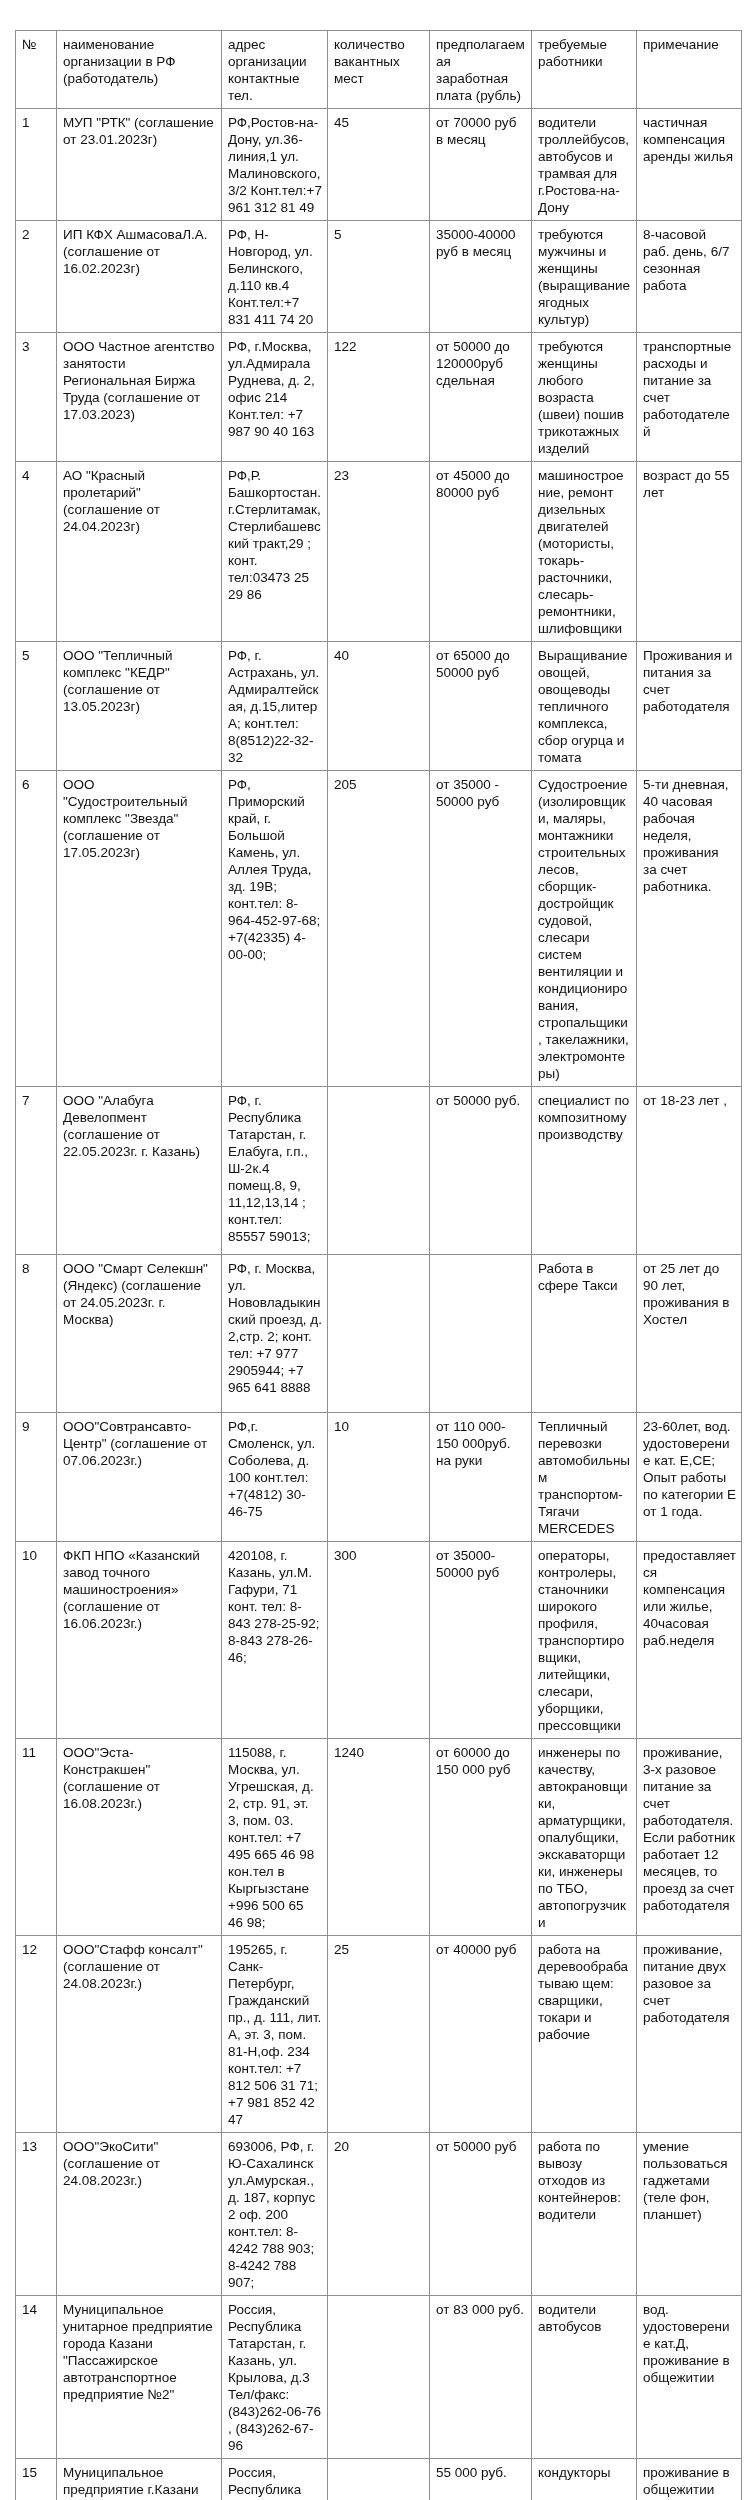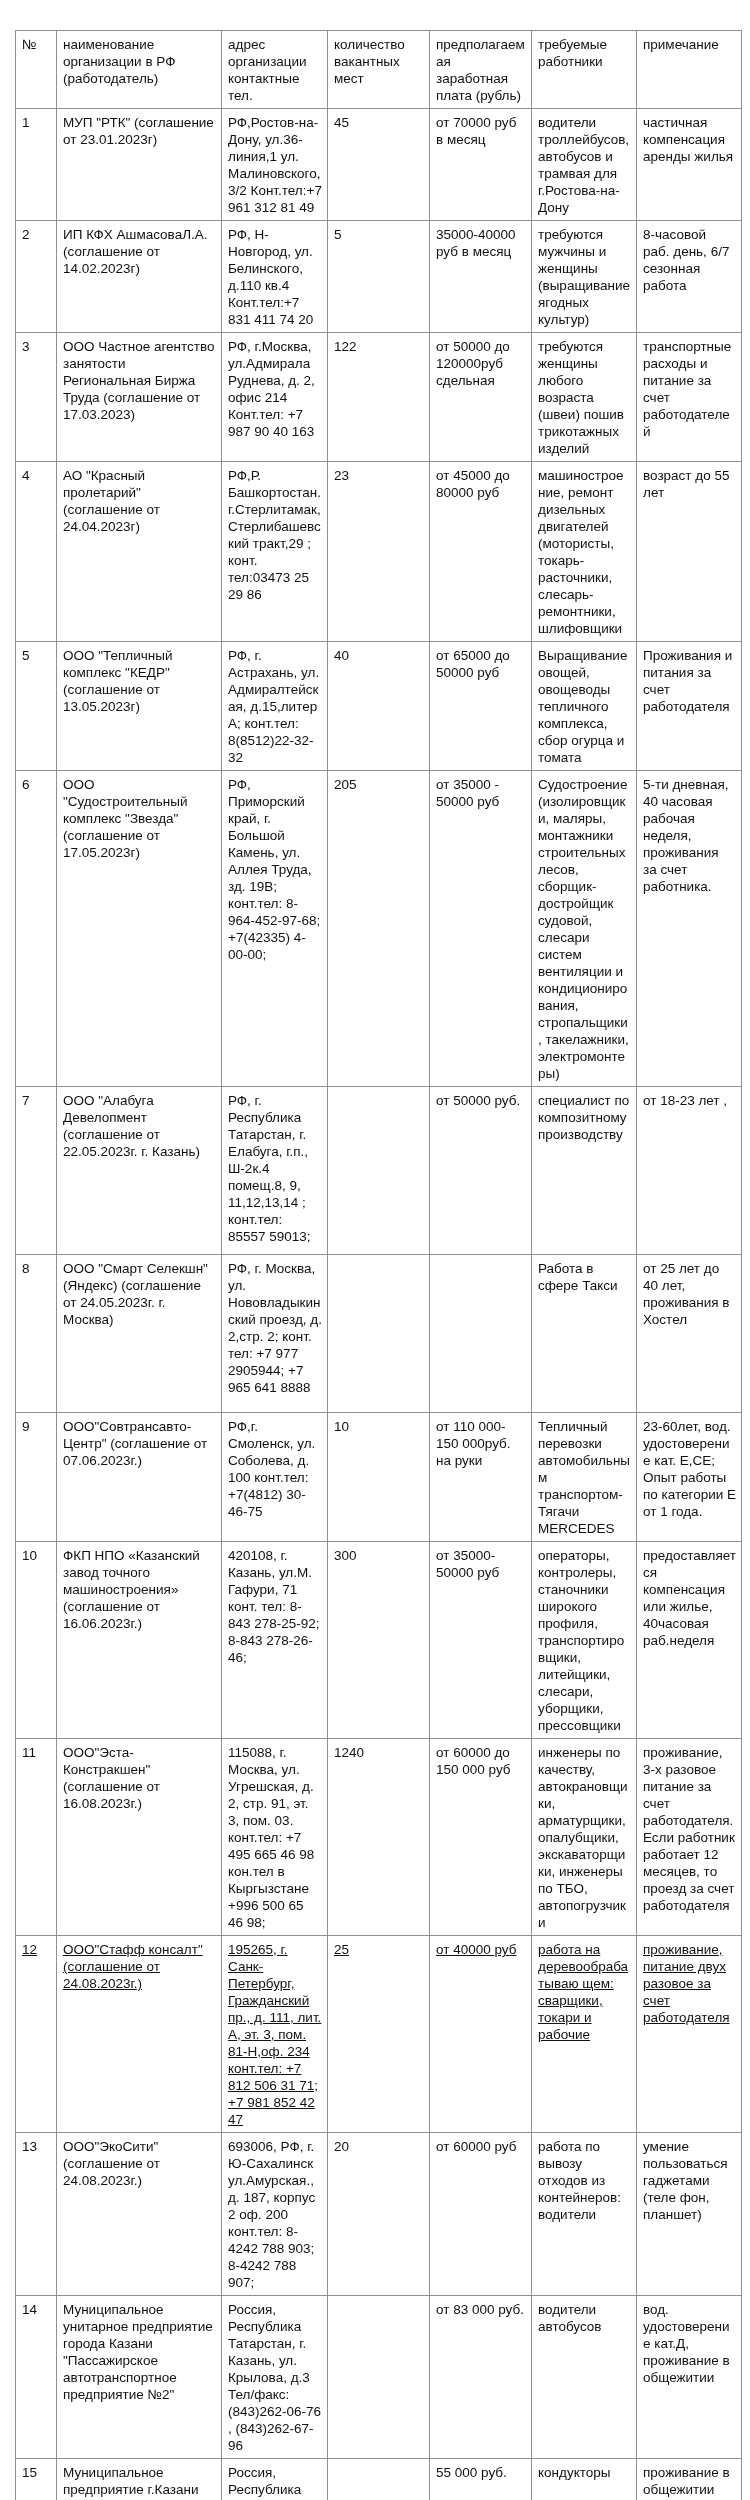--- a/index.html
+++ b/index.html
@@ -46,21 +46,21 @@
   tbody tr:nth-child(2)  { height: 96px; }
   tbody tr:nth-child(3)  { height: 129px; }
   tbody tr:nth-child(4)  { height: 163px; }
   tbody tr:nth-child(5)  { height: 112px; }
   tbody tr:nth-child(6)  { height: 288px; }
   tbody tr:nth-child(7)  { height: 168px; }
   tbody tr:nth-child(8)  { height: 158px; }
   tbody tr:nth-child(9)  { height: 111px; }
   tbody tr:nth-child(10) { height: 173px; }
   tbody tr:nth-child(11) { height: 185px; }
-  tbody tr:nth-child(12) { height: 182px; text-decoration: underline; }
+  tbody tr:nth-child(12) { height: 182px; }
   tbody tr:nth-child(13) { height: 151px; margin-left: 34px; }
   tbody tr:nth-child(14) { height: 155px; margin-top: 38px; }
   tbody tr:nth-child(15) { height: 142px; }
 </style>
 </head>
 <body>
 
 <div class="doc">
   <table>
     <colgroup>
@@ -88,21 +88,21 @@
           <td>1</td>
           <td>МУП "РТК"  (соглашение от 23.01.2023г)</td>
           <td>РФ,Ростов-на-Дону, ул.36-линия,1 ул. Малиновского, 3/2 Конт.тел:+7 961 312 81 49</td>
           <td>45</td>
           <td>от 70000 руб в месяц</td>
           <td>водители троллейбусов, автобусов и трамвая  для г.Ростова-на-Дону</td>
           <td>частичная компенсация аренды жилья</td>
         </tr>
         <tr>
           <td>2</td>
-          <td>ИП КФХ АшмасоваЛ.А. (соглашение от 14.02.2023г)</td>
+          <td>ИП КФХ АшмасоваЛ.А. (соглашение от 16.02.2023г)</td>
           <td>РФ, Н-Новгород, ул. Белинского, д.110 кв.4 Конт.тел:+7 831 411 74 20</td>
           <td>5</td>
           <td>35000-40000 руб в месяц</td>
           <td>требуются мужчины и женщины (выращивание ягодных культур)</td>
           <td>8-часовой раб. день, 6/7 сезонная работа</td>
         </tr>
         <tr>
           <td>3</td>
           <td>ООО Частное агентство занятости Региональная Биржа Труда (соглашение от 17.03.2023)</td>
           <td>РФ, г.Москва, ул.Адмирала Руднева, д. 2, офис 214 Конт.тел: +7 987 90 40 163</td>
@@ -147,21 +147,21 @@
           <td>специалист по композитному производству</td>
           <td>от 18-23 лет ,</td>
         </tr>
         <tr>
           <td>8</td>
           <td>ООО "Смарт Селекшн" (Яндекс) (соглашение от 24.05.2023г. г. Москва)</td>
           <td>РФ, г. Москва, ул. Нововладыкинский проезд, д. 2,стр. 2;  конт. тел: +7 977 2905944; +7 965 641 8888</td>
           <td></td>
           <td></td>
           <td>Работа в сфере Такси</td>
-          <td>от 25 лет до 40 лет, проживания в Хостел</td>
+          <td>от 25 лет до 90 лет, проживания в Хостел</td>
         </tr>
         <tr>
           <td>9</td>
           <td>ООО"Совтрансавто-Центр"  (соглашение от 07.06.2023г.)</td>
           <td>РФ,г. Смоленск, ул. Соболева, д. 100  конт.тел: +7(4812) 30-46-75</td>
           <td>10</td>
           <td>от 110 000-150 000руб. на руки</td>
           <td>Тепличный перевозки автомобильным транспортом-Тягачи MERCEDES</td>
           <td>23-60лет, вод. удостоверение кат. Е,СЕ; Опыт работы по категории Е от 1 года.</td>
         </tr>
@@ -190,21 +190,21 @@
           <td>25</td>
           <td>от 40000 руб</td>
           <td>работа на деревообрабатываю щем: сварщики, токари и рабочие</td>
           <td>проживание, питание двух разовое за счет работодателя</td>
         </tr>
         <tr>
           <td>13</td>
           <td>ООО"ЭкоСити" (соглашение от 24.08.2023г.)</td>
           <td>693006, РФ,  г. Ю-Сахалинск ул.Амурская., д. 187, корпус 2 оф. 200 конт.тел: 8-4242  788 903;  8-4242 788 907;</td>
           <td>20</td>
-          <td>от 60000 руб</td>
+          <td>от 50000 руб</td>
           <td>работа по вывозу отходов из контейнеров: водители</td>
           <td>умение пользоваться гаджетами (теле фон, планшет)</td>
         </tr>
         <tr>
           <td>14</td>
           <td>Муниципальное унитарное предприятие города Казани "Пассажирское автотранспортное предприятие №2"</td>
           <td>Россия, Республика Татарстан, г. Казань, ул. Крылова, д.3 Тел/факс: (843)262-06-76 , (843)262-67-96</td>
           <td></td>
           <td>от 83 000 руб.</td>
           <td>водители автобусов</td>

